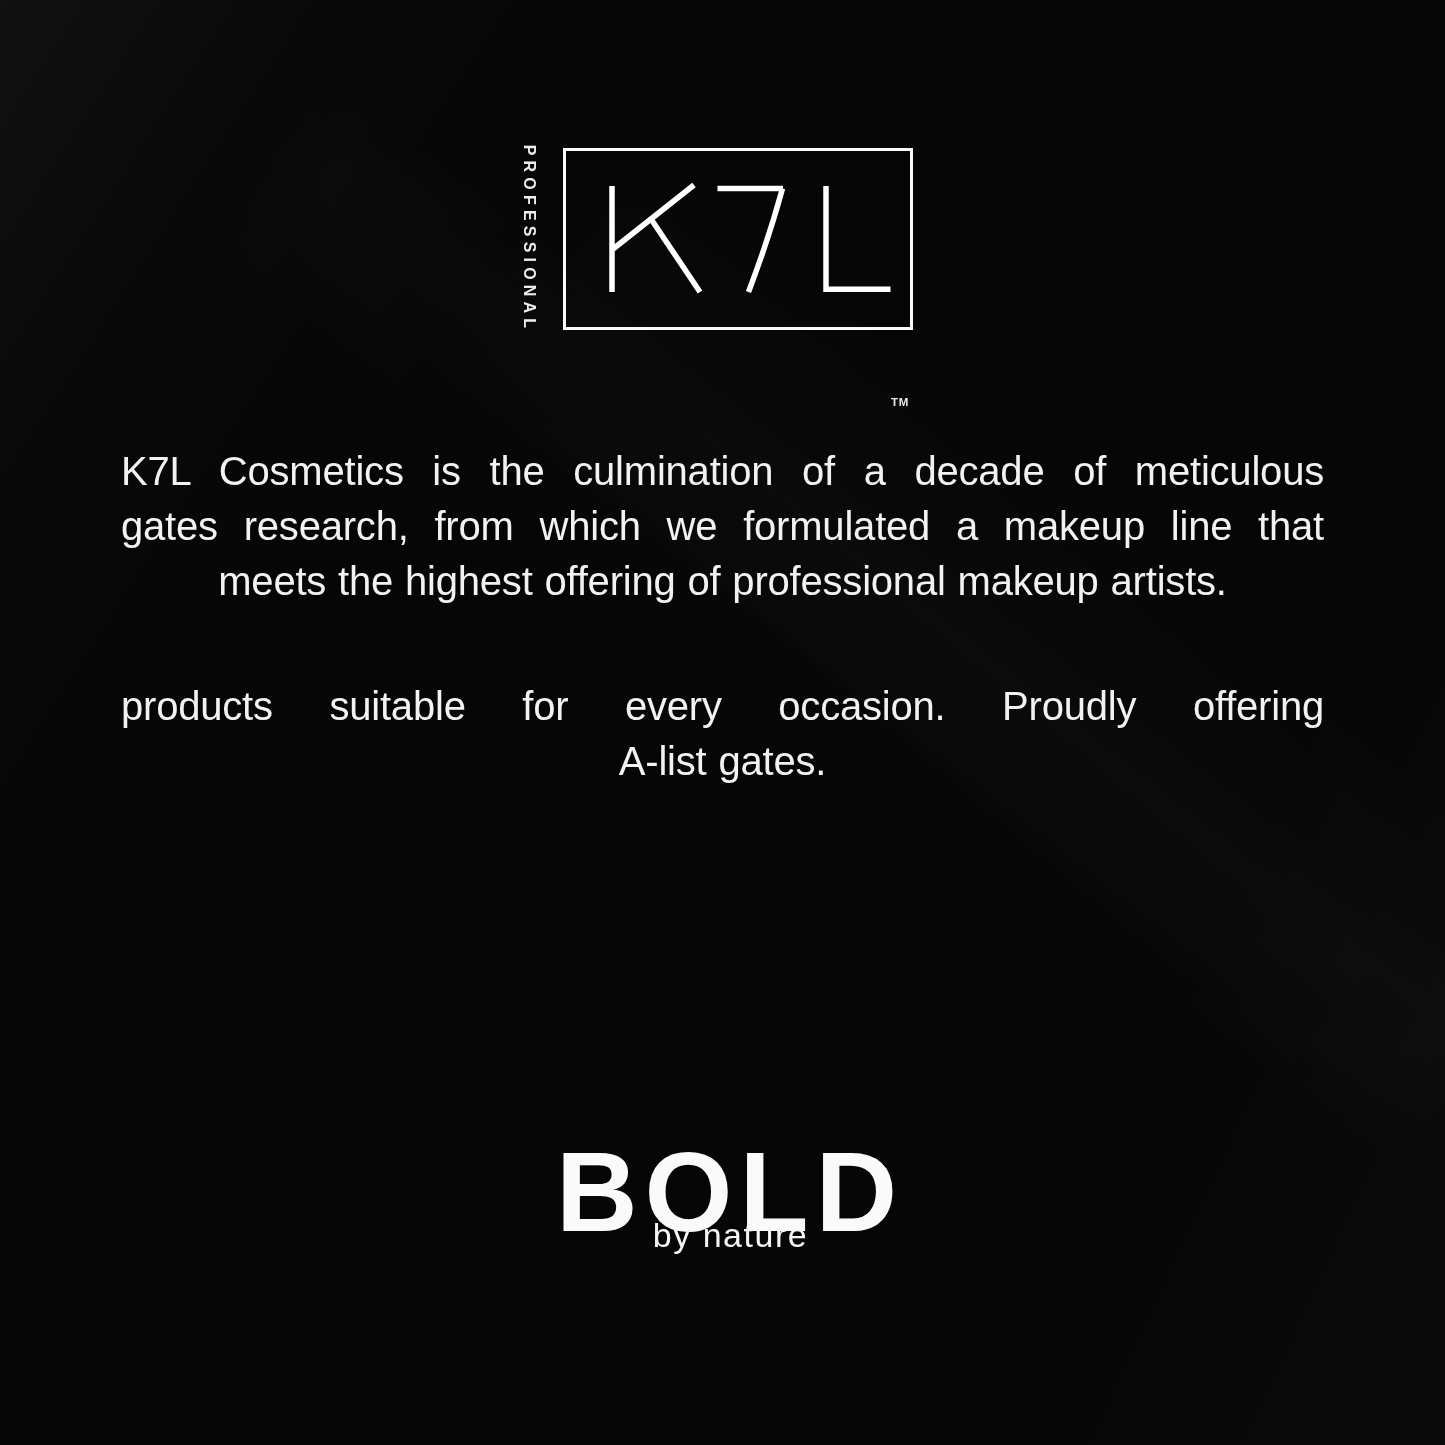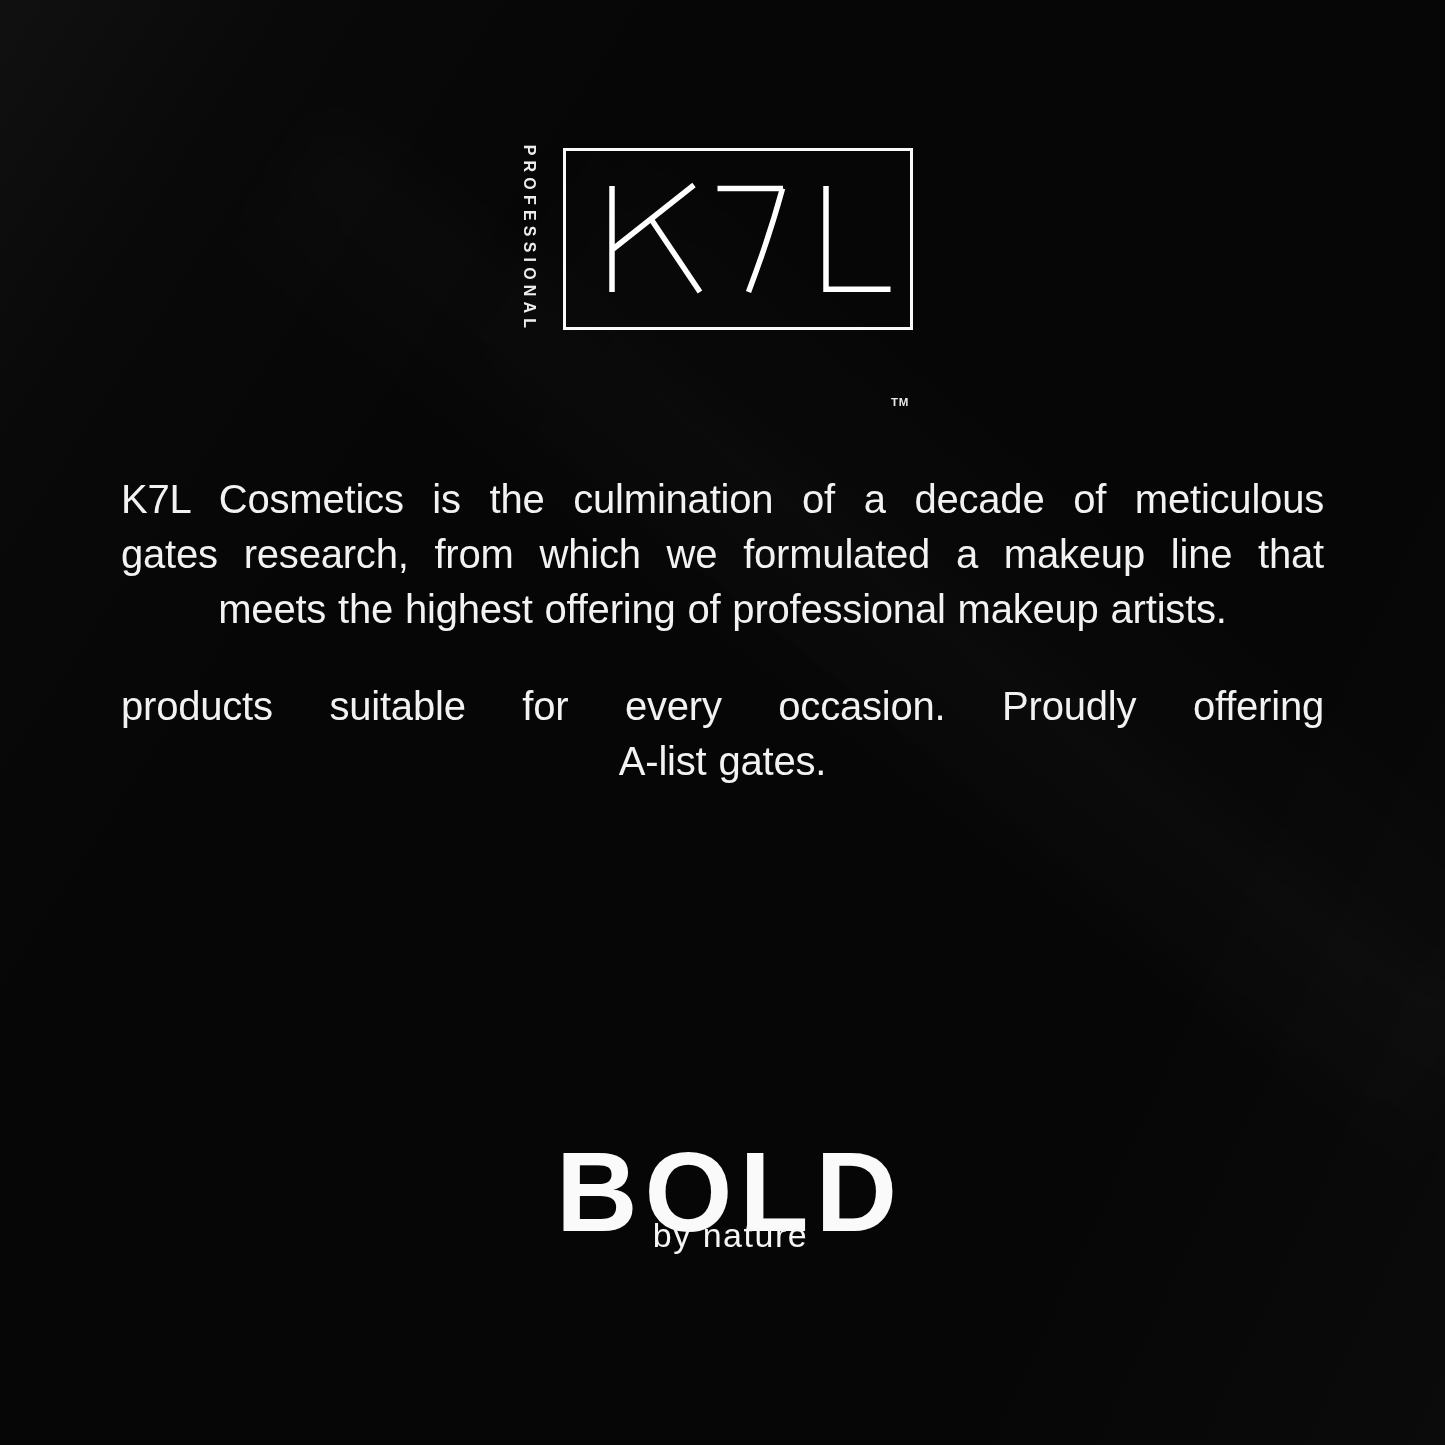--- a/index.html
+++ b/index.html
@@ -74,21 +74,21 @@
     position:absolute;
     left:121px;width:1203px;
     font-size:40px;
     line-height:55px;
     letter-spacing:-0.2px;
     word-spacing:1px;
     color:#f2f2f2;
   }
   .copy .jline{text-align:justify;text-align-last:justify;}
   .copy .jline.last{text-align-last:center;}
-  .para1{top:472px;}
+  .para1{top:444px;}
   .para2{top:679px;}
 
   
   .tagline-title{
     position:absolute;
     left:0;width:100%;
     top:1136px;
     text-align:center;
     font-size:113px;
     font-weight:700;

